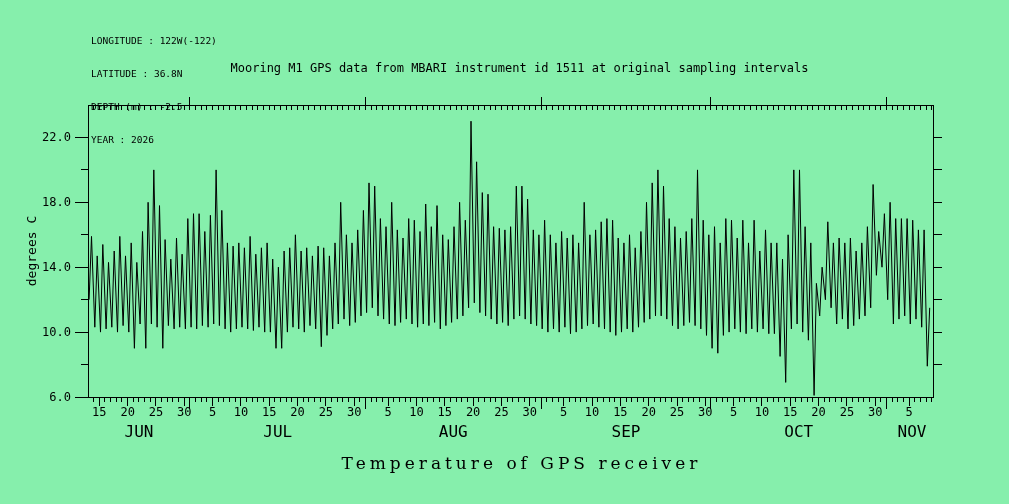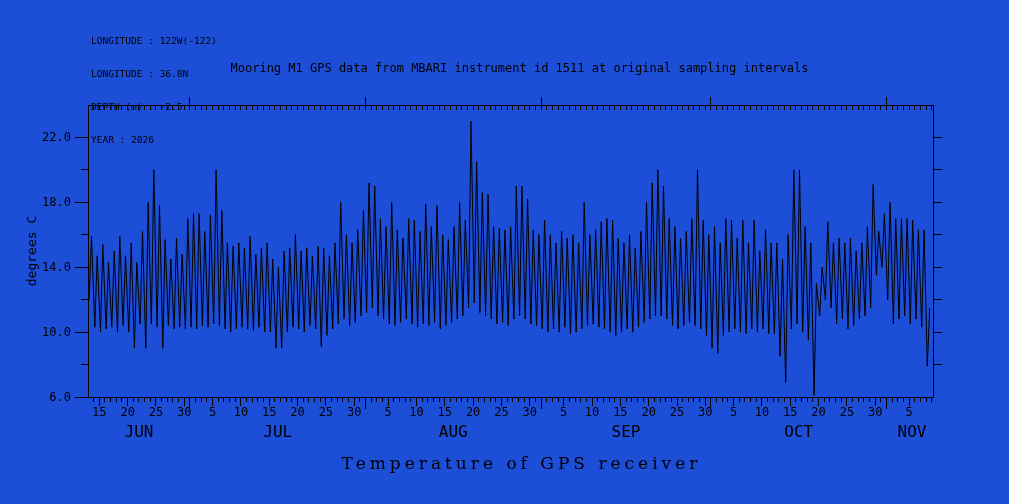--- a/index.html
+++ b/index.html
@@ -1,30 +1,30 @@
 <!DOCTYPE html>
 <html><head>
 <meta charset="utf-8">
 <style>
   html,body{margin:0;padding:0;background:#fff;}
-  #canvas{position:relative;width:1009px;height:504px;background:#1d4ed8;overflow:hidden;
+  #canvas{position:relative;width:1009px;height:504px;background:#86efac;overflow:hidden;
           font-family:"DejaVu Sans Mono", monospace;color:#000;}
   #meta{position:absolute;left:91px;top:13px;font-size:9.5px;line-height:11px;white-space:pre;}
   #title{position:absolute;left:30px;top:61px;width:979px;text-align:center;font-size:12px;letter-spacing:0px;}
   #caption{position:absolute;left:17px;top:453px;width:1009px;text-align:center;
            font-family:"DejaVu Serif", serif;font-size:17px;letter-spacing:4px;}
   svg{position:absolute;left:0;top:0;}
 </style>
 </head>
 <body>
 
 <div id="canvas">
   <div id="meta">
     <div>LONGITUDE : 122W(-122)</div>
-    <div>LONGITUDE : 36.8N</div>
+    <div>LATITUDE : 36.8N</div>
     <div>DEPTH (m) : -2.5</div>
     <div>YEAR : 2026</div>
   </div>
 
   <div id="title">Mooring M1 GPS data from MBARI instrument id 1511 at original sampling intervals</div>
 
   <svg id="plot" width="1009" height="504" viewBox="0 0 1009 504">
       <g>
         <rect x="88" y="105" width="845" height="292" fill="none" stroke="#000" stroke-width="1" shape-rendering="crispEdges"></rect>
       </g>

